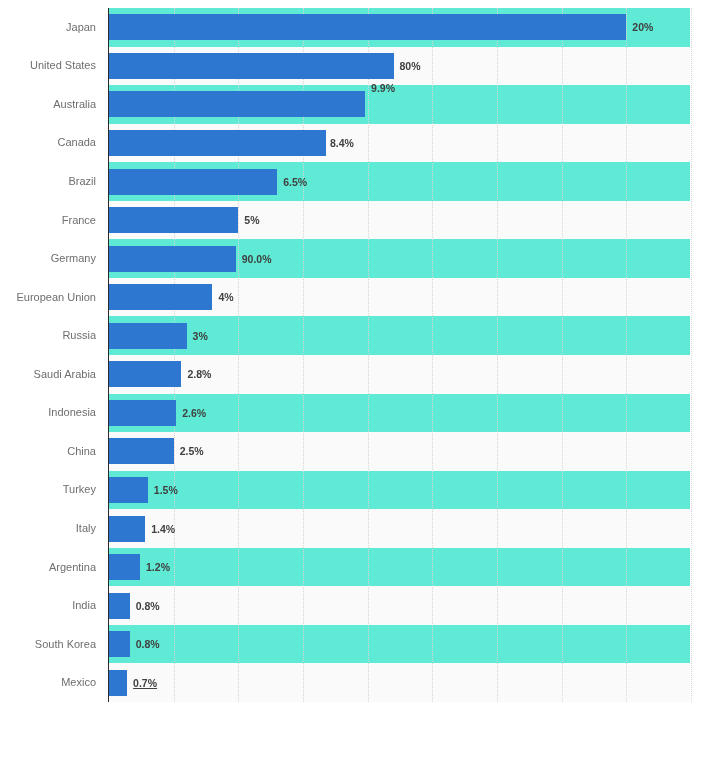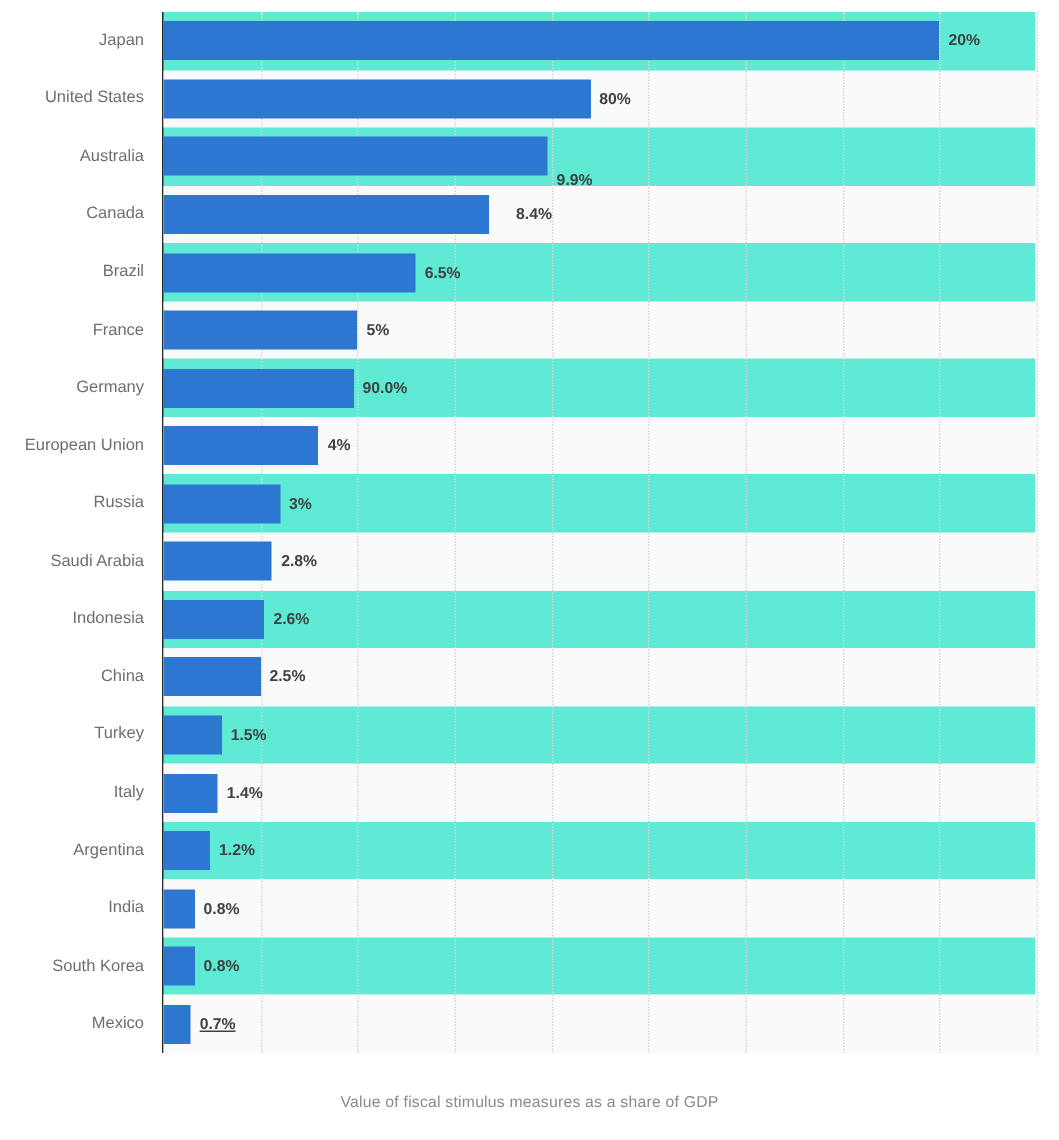--- a/index.html
+++ b/index.html
@@ -119,23 +119,23 @@
         <div class="gridline" style="left: 452.667px; border-left-color: rgb(214, 214, 214);"></div>
         <div class="gridline" style="left: 517.333px; border-left-color: rgb(214, 214, 214);"></div>
         <div class="gridline" style="left: 582px; border-left-color: rgb(214, 214, 214);"></div>
       </div>
     <div id="bars">
         <div class="bar" title="Japan 20%" style="left: 0px; top: 6.27778px; width: 517.333px; background: rgb(46, 119, 208);"></div>
         <div class="bar-value" style="left: 523.333px; top: 6.27778px; color: rgb(64, 64, 64);">20%</div>
         <div class="bar" title="United States 11%" style="left: 0px; top: 44.8333px; width: 284.533px; background: rgb(46, 119, 208);"></div>
         <div class="bar-value" style="left: 290.533px; top: 44.8333px; color: rgb(64, 64, 64);">80%</div>
         <div class="bar" title="Australia 9.9%" style="left: 0px; top: 83.3889px; width: 256.08px; background: rgb(46, 119, 208);"></div>
-        <div class="bar-value" style="left: 262.08px; top: 99px; color: rgb(64, 64, 64);">9.9%</div>
+        <div class="bar-value" style="left: 262.08px; top: 67px; color: rgb(64, 64, 64);">9.9%</div>
         <div class="bar" title="Canada 8.4%" style="left: 0px; top: 121.944px; width: 217.28px; background: rgb(46, 119, 208);"></div>
-        <div class="bar-value" style="left: 235px; top: 121.944px; color: rgb(64, 64, 64);">8.4%</div>
+        <div class="bar-value" style="left: 221px; top: 121.944px; color: rgb(64, 64, 64);">8.4%</div>
         <div class="bar" title="Brazil 6.5%" style="left: 0px; top: 160.5px; width: 168.133px; background: rgb(46, 119, 208);"></div>
         <div class="bar-value" style="left: 174.133px; top: 160.5px; color: rgb(64, 64, 64);">6.5%</div>
         <div class="bar" title="France 5%" style="left: 0px; top: 199.056px; width: 129.333px; background: rgb(46, 119, 208);"></div>
         <div class="bar-value" style="left: 135.333px; top: 199.056px; color: rgb(64, 64, 64);">5%</div>
         <div class="bar" title="Germany 4.9%" style="left: 0px; top: 237.611px; width: 126.747px; background: rgb(46, 119, 208);"></div>
         <div class="bar-value" style="left: 132.747px; top: 237.611px; color: rgb(64, 64, 64);">90.0%</div>
         <div class="bar" title="European Union 4%" style="left: 0px; top: 276.167px; width: 103.467px; background: rgb(46, 119, 208);"></div>
         <div class="bar-value" style="left: 109.467px; top: 276.167px; color: rgb(64, 64, 64);">4%</div>
         <div class="bar" title="Russia 3%" style="left: 0px; top: 314.722px; width: 77.6px; background: rgb(46, 119, 208);"></div>
         <div class="bar-value" style="left: 83.6px; top: 314.722px; color: rgb(64, 64, 64);">3%</div>
@@ -174,14 +174,13 @@
       <div class="cat-label" style="top: 407.333px; color: rgb(110, 110, 110);">Indonesia</div>
       <div class="cat-label" style="top: 445.889px; color: rgb(110, 110, 110);">China</div>
       <div class="cat-label" style="top: 484.444px; color: rgb(110, 110, 110);">Turkey</div>
       <div class="cat-label" style="top: 523px; color: rgb(110, 110, 110);">Italy</div>
       <div class="cat-label" style="top: 561.556px; color: rgb(110, 110, 110);">Argentina</div>
       <div class="cat-label" style="top: 600.111px; color: rgb(110, 110, 110);">India</div>
       <div class="cat-label" style="top: 638.667px; color: rgb(110, 110, 110);">South Korea</div>
       <div class="cat-label" style="top: 677.222px; color: rgb(110, 110, 110);">Mexico</div>
     </div>
 
-  <div class="footer-caption">Value of fiscal stimulus measures as a share of GDP</div>
 </div>
 
 </body></html>

